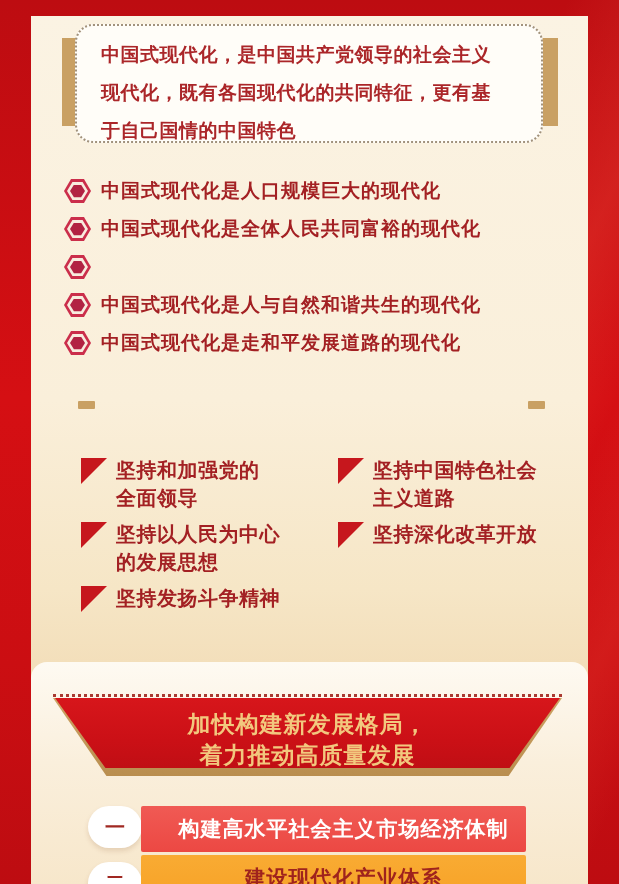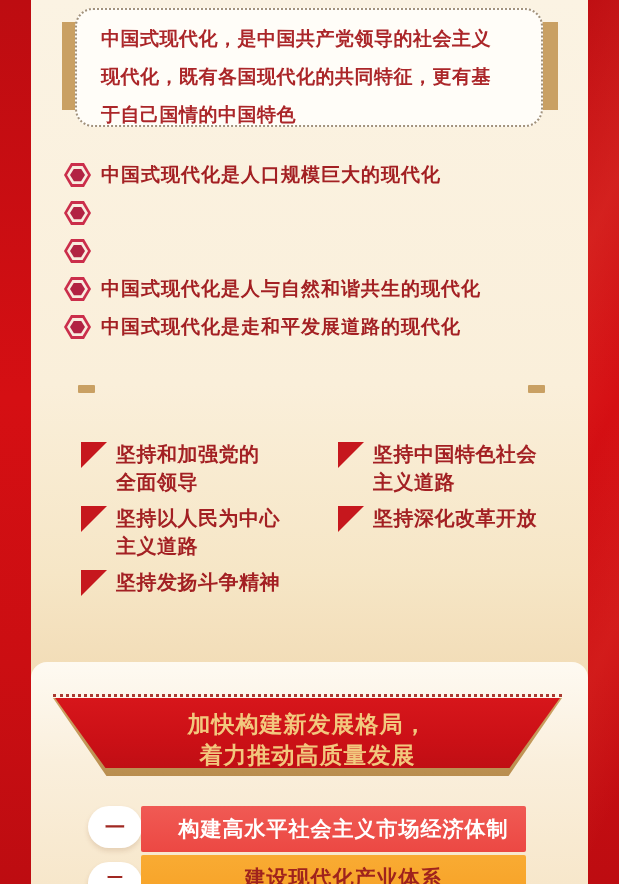--- a/index.html
+++ b/index.html
@@ -9,21 +9,21 @@
     font-weight:bold;
     background:linear-gradient(180deg,#bd0c11 0%,#d50f13 45%,#cb0e12 75%,#bd0c11 100%);
   }
   .stage::before{ 
     content:"";position:absolute;inset:0;
     background:linear-gradient(115deg,transparent 55%,rgba(255,110,80,.20) 68%,transparent 78%,rgba(255,110,80,.14) 88%,transparent 96%);
     pointer-events:none;
   }
   
   .card1{
-    position:absolute;left:31px;top:0;width:557px;height:699px;
+    position:absolute;left:31px;top:16px;width:557px;height:699px;
     border-radius:0 0 16px 16px;overflow:hidden;
     background:linear-gradient(180deg,#fbf3e3 0%,#faefda 55%,#f6e6c6 82%,#f1dab3 100%);
   }
   .gold-backdrop{position:absolute;left:31px;top:22px;width:496px;height:88px;background:#c9a063;}
   .quote-box{
     position:absolute;left:44px;top:8px;width:468px;height:119px;box-sizing:border-box;
     background:#fffdf8;border:2px dotted #a2927c;border-radius:18px;
   }
   .quote-text{
     padding:10px 23px 0 24px;font-size:19px;line-height:38px;letter-spacing:.5px;
@@ -95,20 +95,21 @@
             <i class="c"></i>
           </span>
         <span class="bullet-label">中国式现代化是人口规模巨大的现代化</span>
       </div>
       <div class="bullet-row">
         <span class="hex">
             <i class="o"></i>
             <i class="m"></i>
             <i class="c"></i>
           </span>
+        <span class="bullet-label">中国式现代化是全体人民共同富裕的现代化</span>
       </div>
       <div class="bullet-row">
         <span class="hex">
             <i class="o"></i>
             <i class="m"></i>
             <i class="c"></i>
           </span>
       </div>
       <div class="bullet-row">
         <span class="hex">
@@ -133,21 +134,21 @@
 
     <div class="pcol c1">
       <div class="principle">
         <span class="flag"></span>
         <span class="principle-label">坚持和加强党的
 全面领导</span>
       </div>
       <div class="principle">
         <span class="flag"></span>
         <span class="principle-label">坚持以人民为中心
-主义道路</span>
+的发展思想</span>
       </div>
       <div class="principle">
         <span class="flag"></span>
         <span class="principle-label">坚持发扬斗争精神</span>
       </div>
     </div>
     <div class="pcol c2">
       <div class="principle">
         <span class="flag"></span>
         <span class="principle-label">坚持中国特色社会

